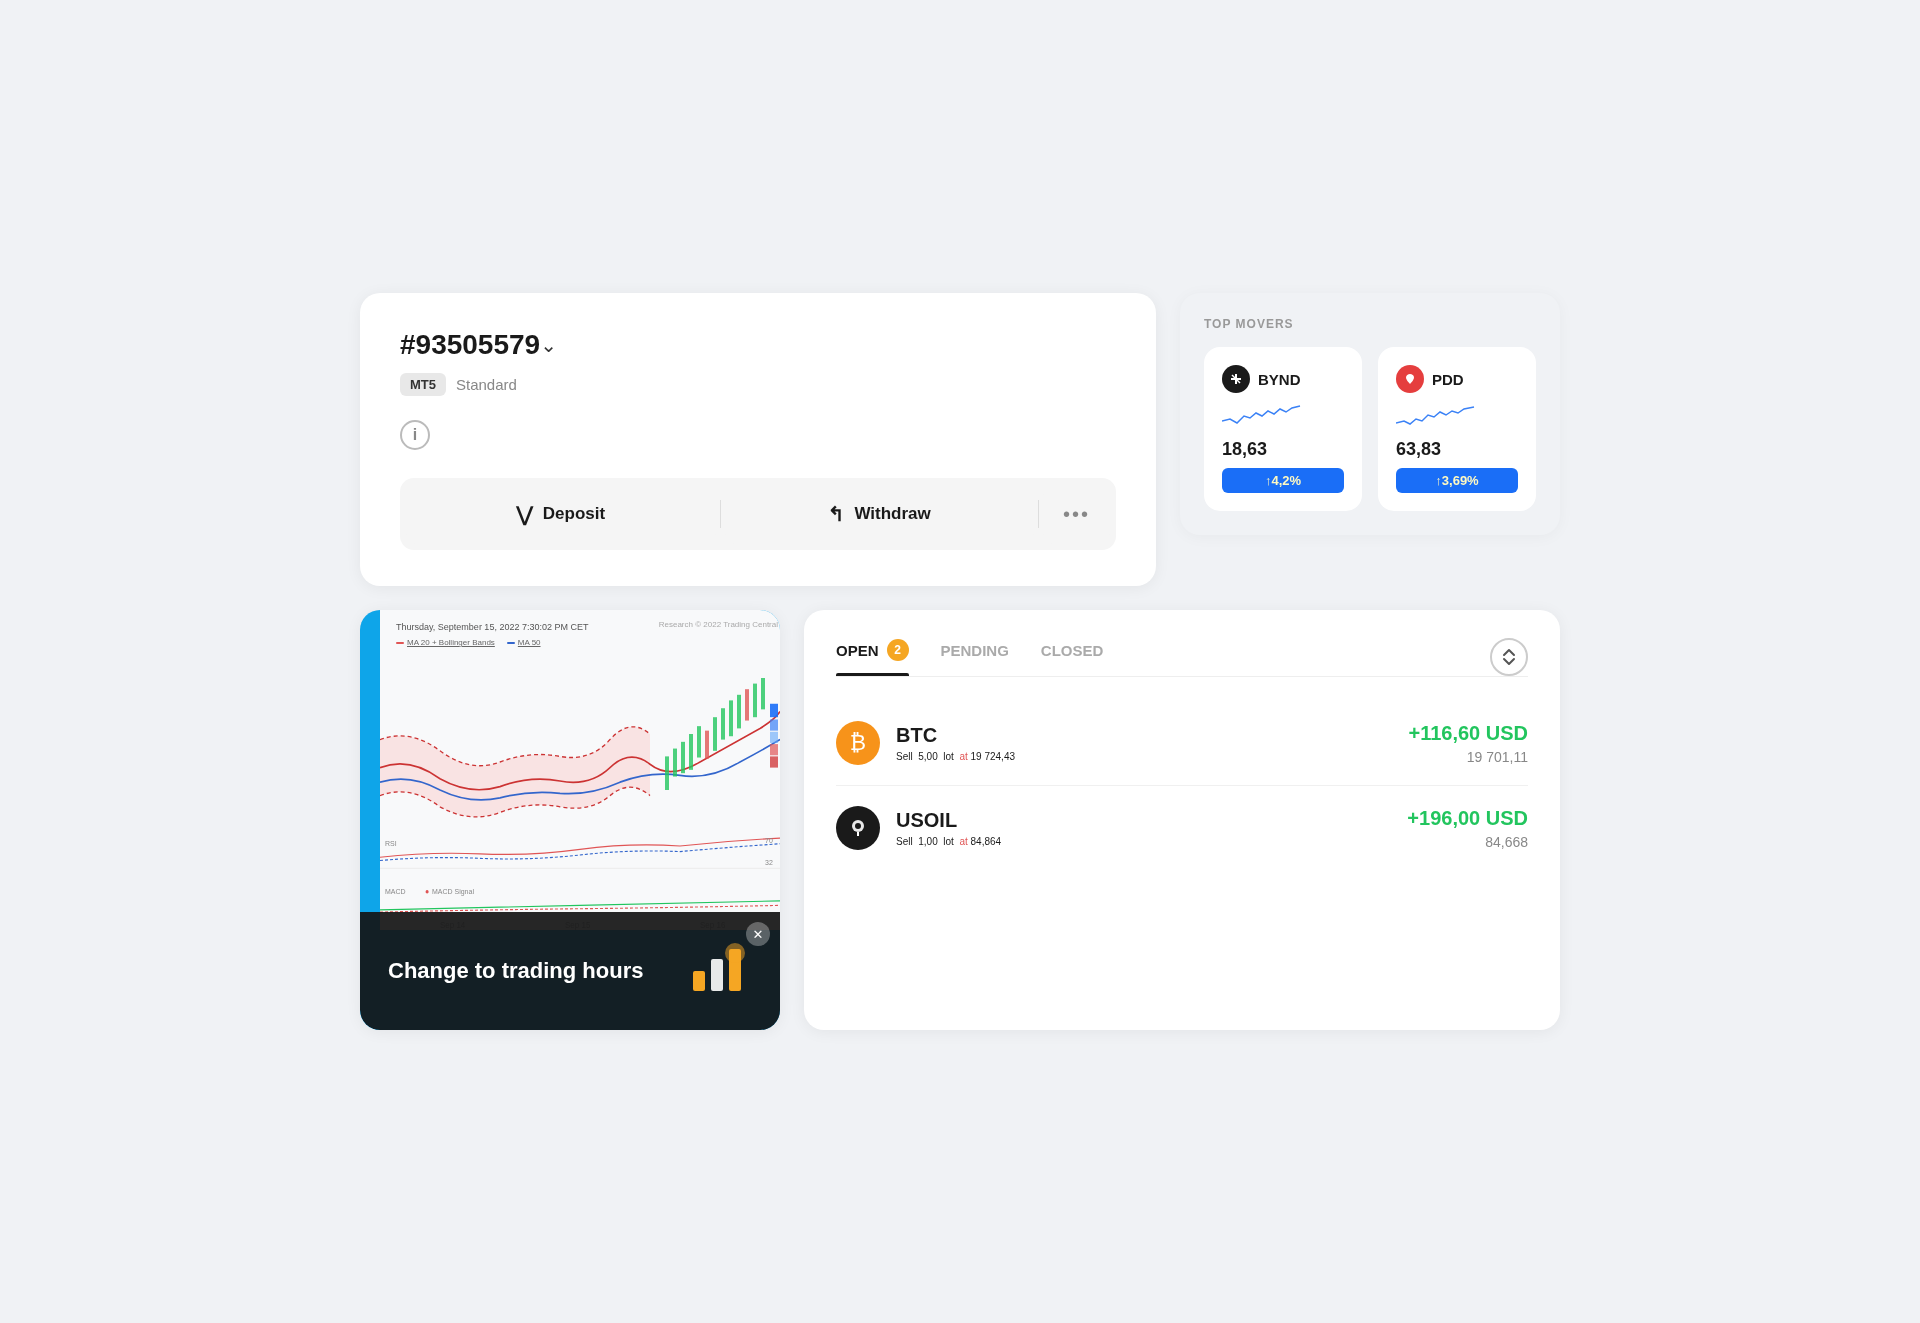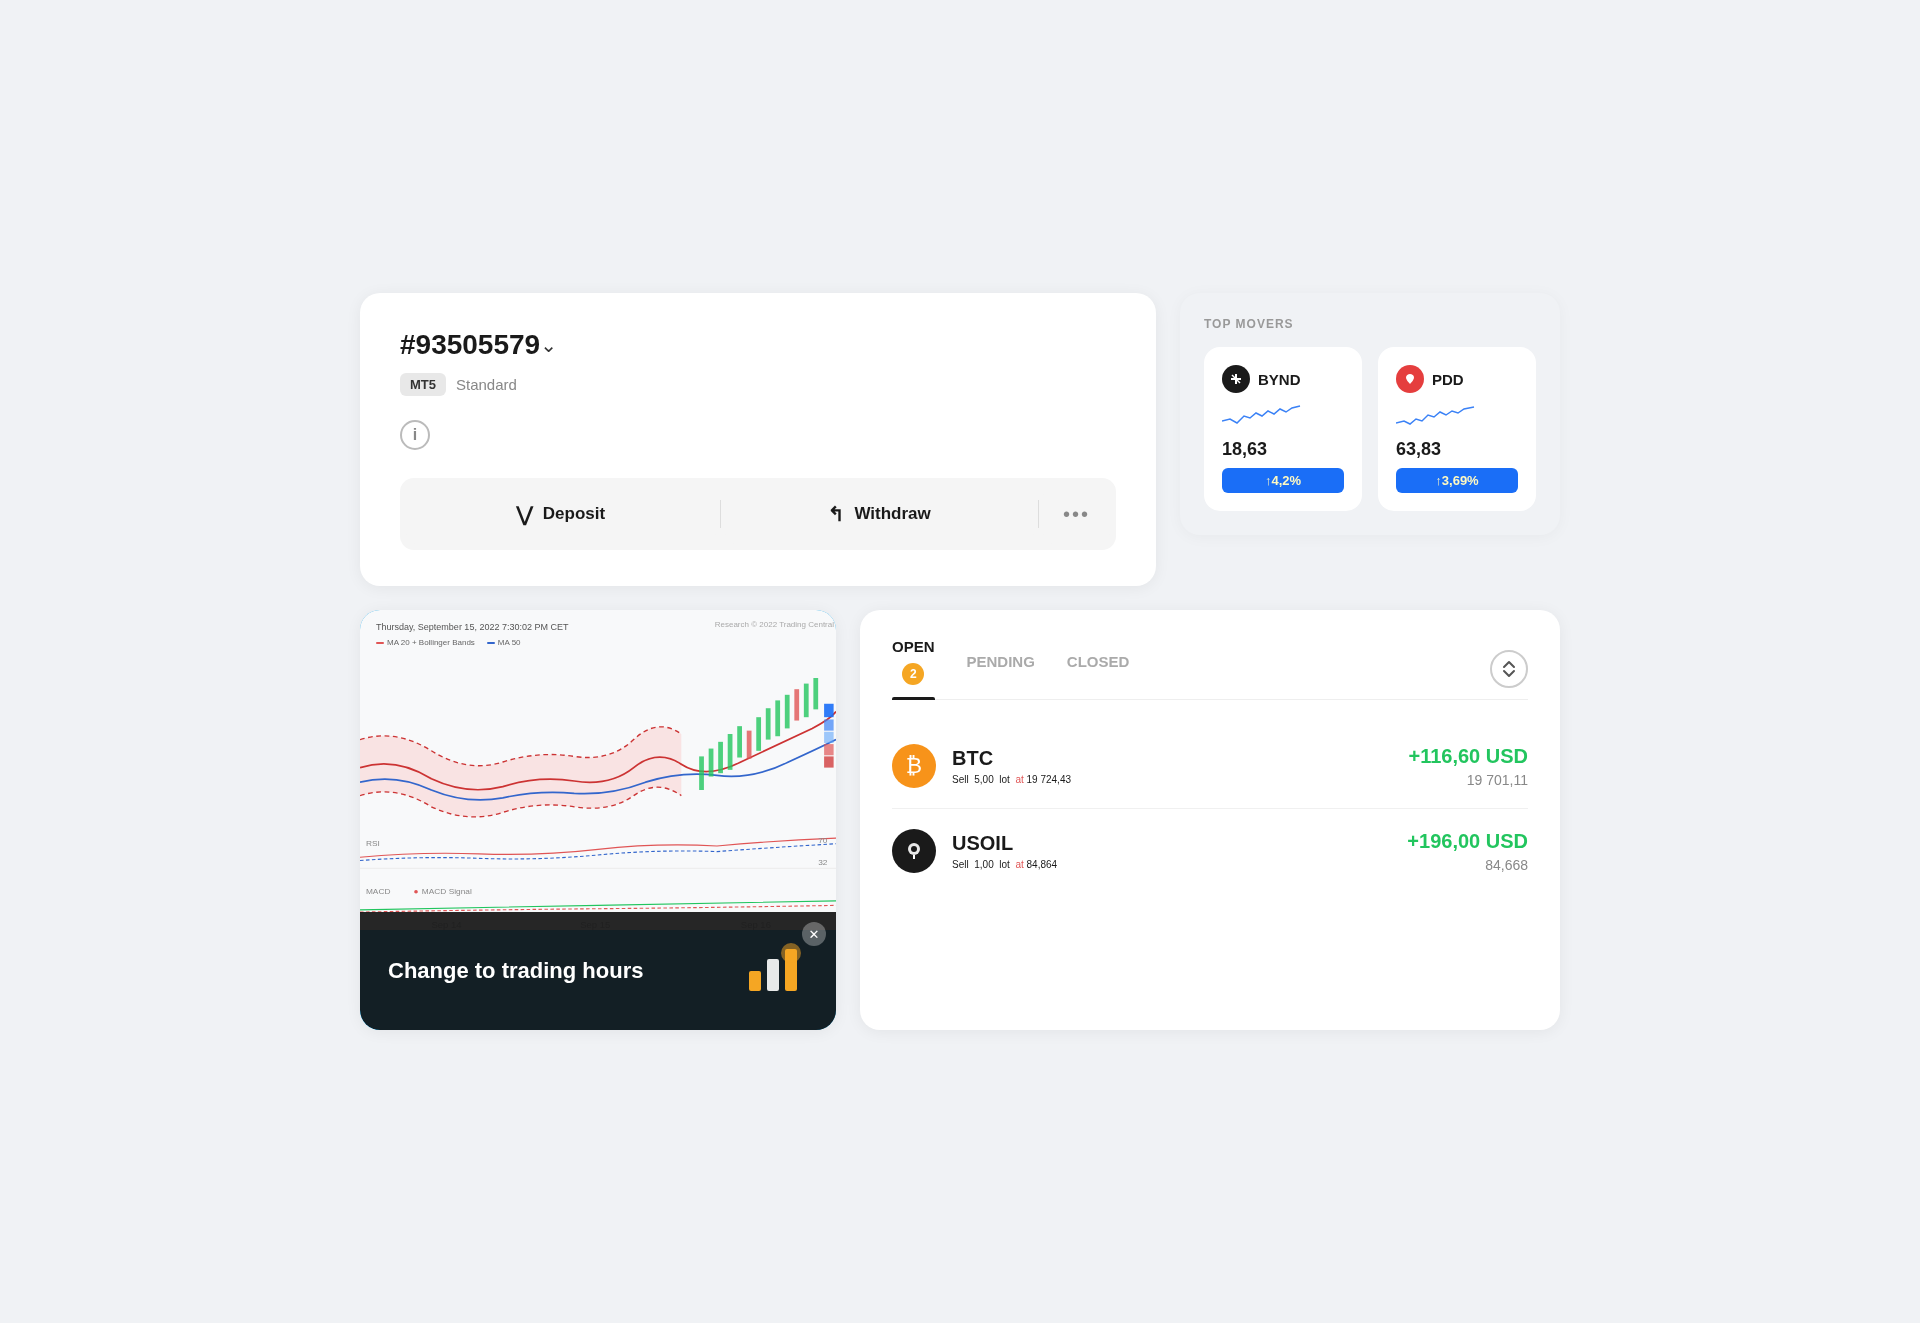--- a/index.html
+++ b/index.html
@@ -201,24 +201,25 @@
     
     .bottom-row {
       display: flex;
       gap: 24px;
     }
     
     .chart-card {
       background: #0ea5e9;
       border-radius: 20px;
       overflow: hidden;
-      width: 476px;
+      width: 420px;
       min-height: 420px;
       box-shadow: 0 2px 16px rgba(0,0,0,0.06);
       position: relative;
+      padding-left: 20px;
     }
     .chart-image-placeholder {
       width: 100%;
       height: 320px;
       background: #f8f9fa;
       position: relative;
       overflow: hidden;
     }
     .chart-timestamp {
       position: absolute;
@@ -229,20 +230,21 @@
       font-weight: 500;
     }
     .chart-legend {
       position: absolute;
       top: 28px;
       left: 16px;
       display: flex;
       gap: 12px;
       font-size: 8px;
       color: #666;
+      text-decoration: underline;
     }
     .legend-item {
       display: flex;
       align-items: center;
       gap: 3px;
     }
     .legend-dot {
       width: 8px;
       height: 2px;
       border-radius: 1px;
@@ -325,21 +327,20 @@
       color: #aaa;
       cursor: pointer;
       padding-bottom: 14px;
       position: relative;
       display: flex;
       align-items: center;
       gap: 8px;
     }
     .tab.active {
       color: #1a1a1a;
-      flex-direction: column;
     }
     .tab.active::after {
       content: '';
       position: absolute;
       bottom: -1px;
       left: 0;
       right: 0;
       height: 3px;
       background: #1a1a1a;
       border-radius: 2px 2px 0 0;

